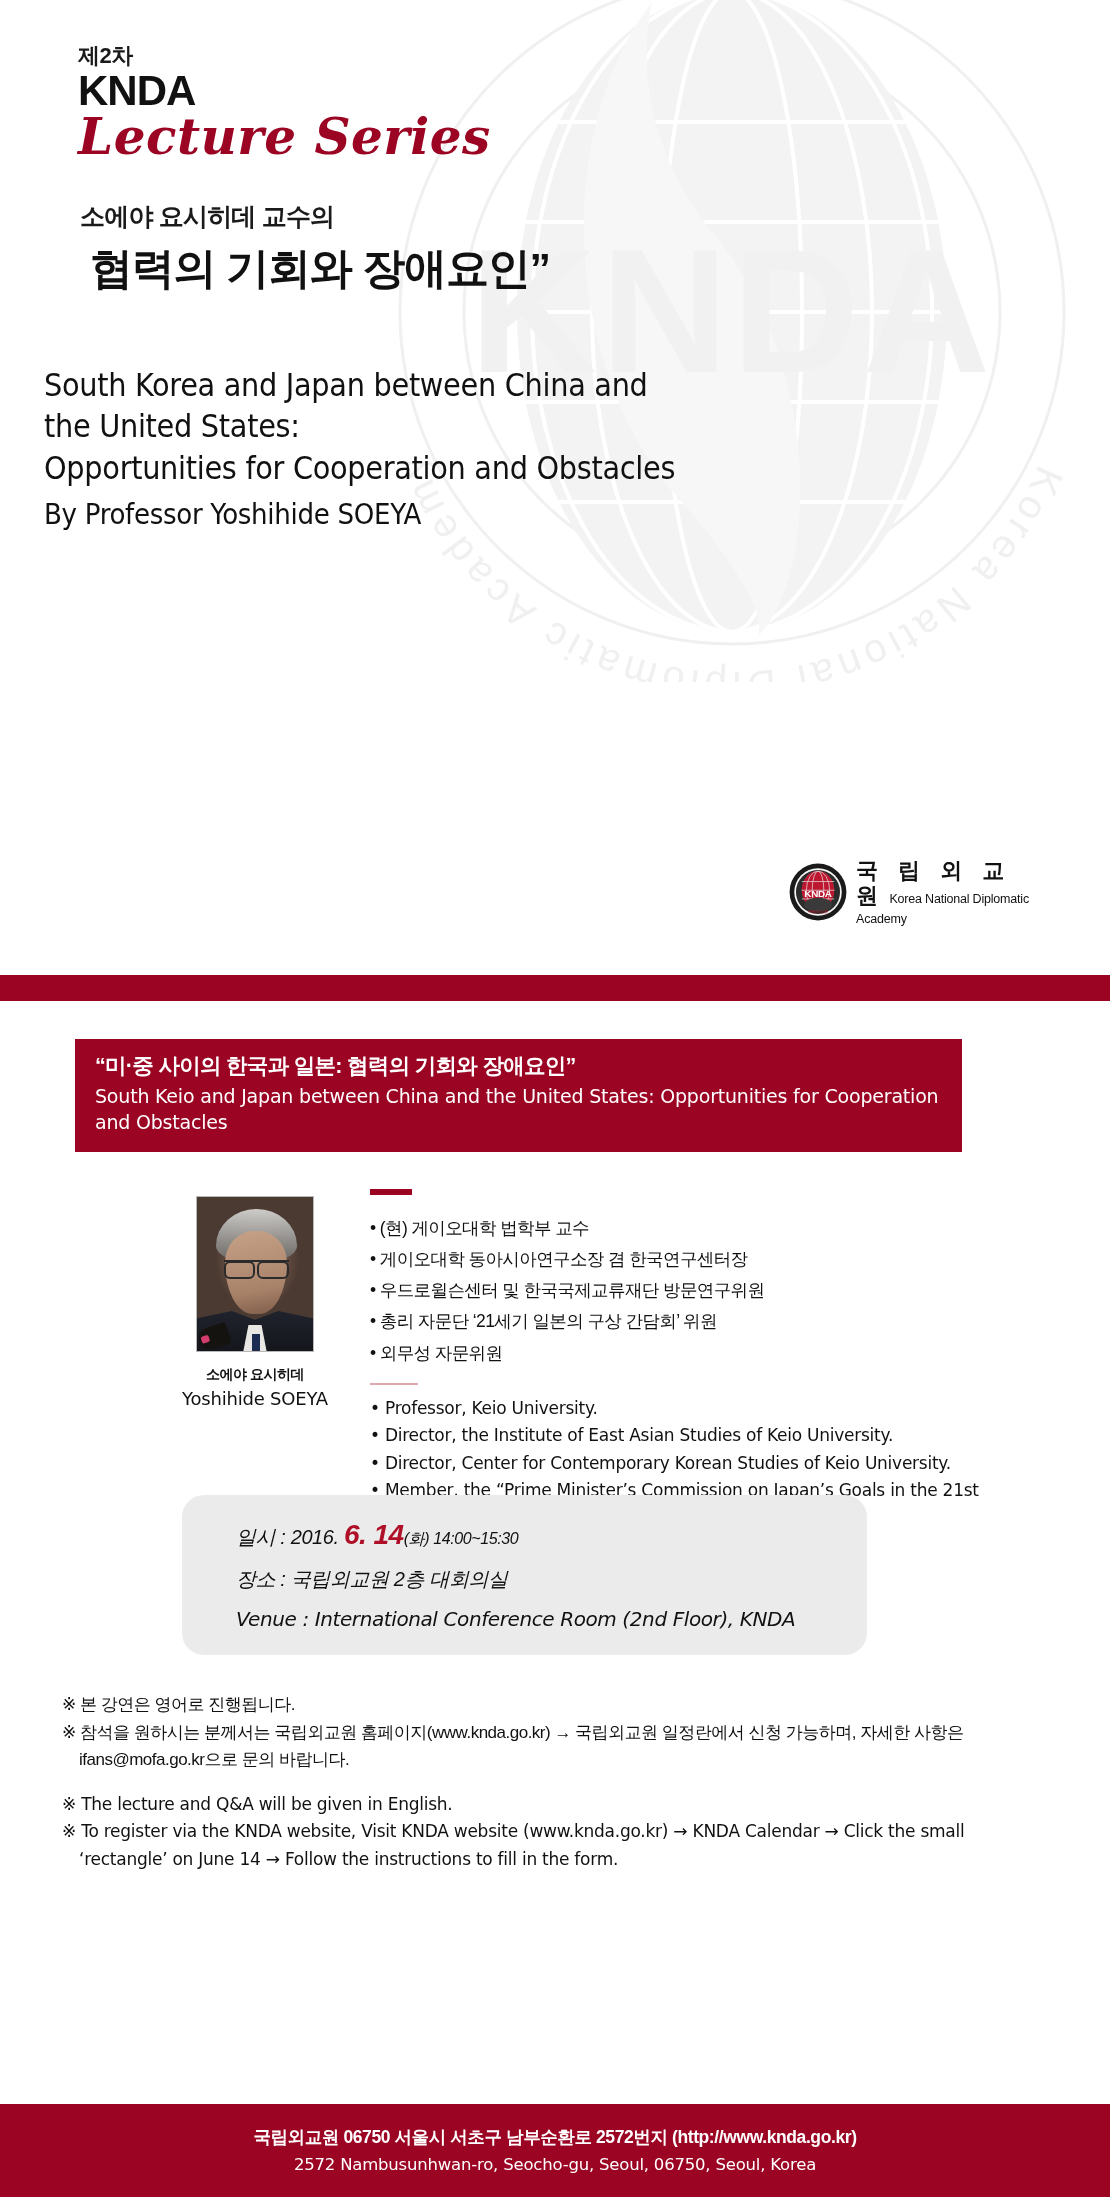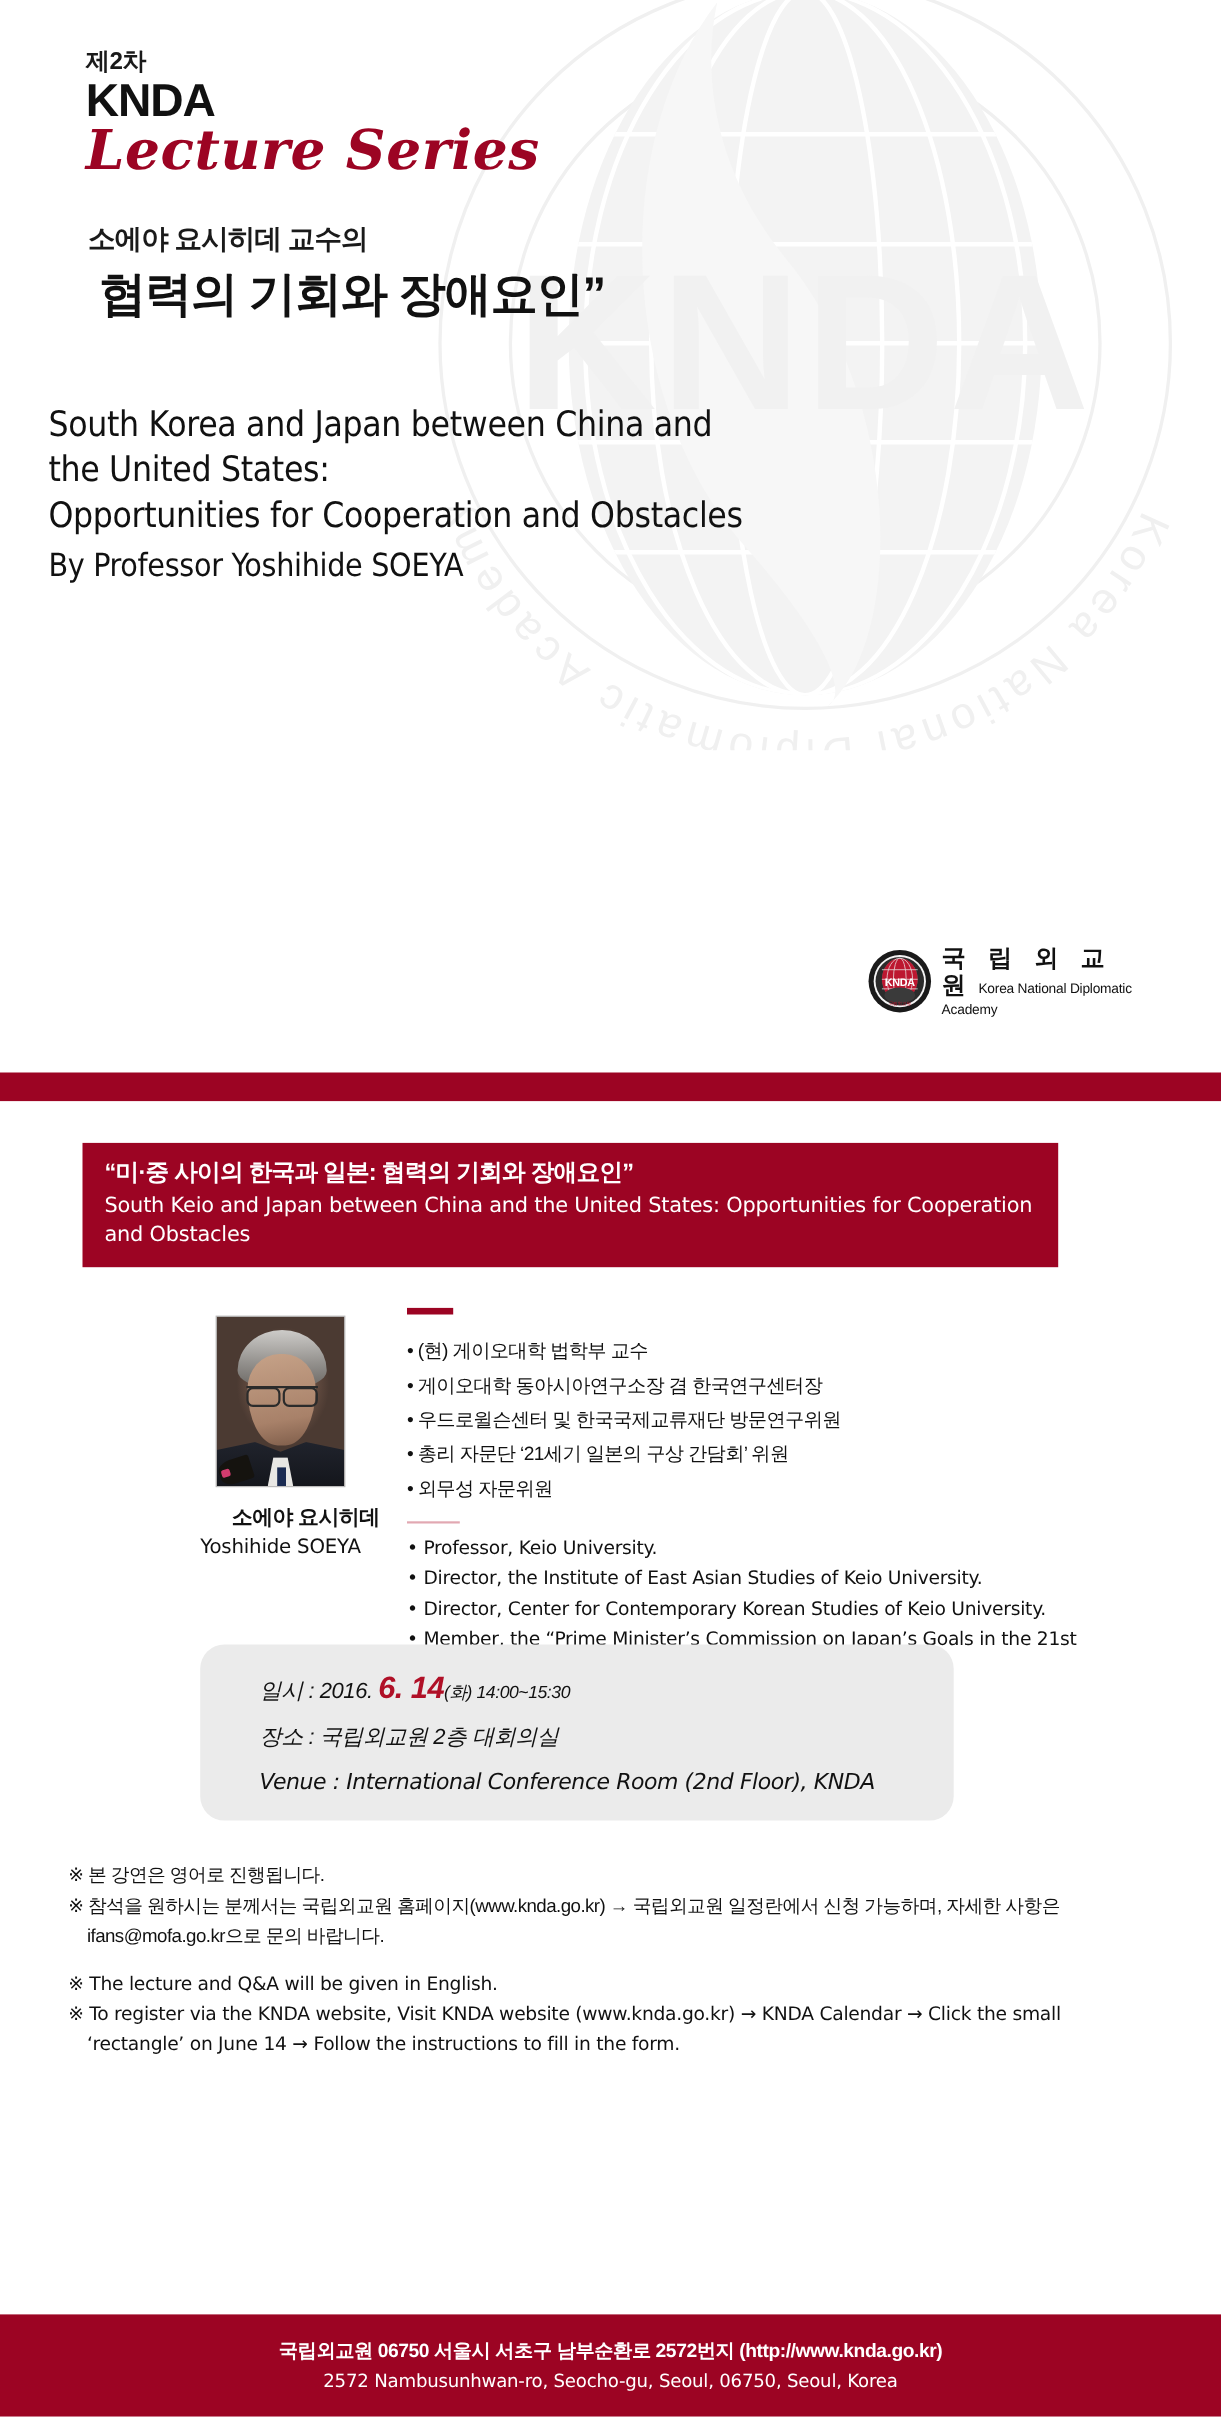--- a/index.html
+++ b/index.html
@@ -153,22 +153,22 @@
   .photo .mic {
     position:absolute; left:2%; bottom:2%; width:26%; height:14%;
     background:#15130f; border-radius:40% 10% 10% 40%;
     transform:rotate(-18deg);
   }
   .photo .mic:after {
     content:""; position:absolute; left:6%; top:32%;
     width:26%; height:34%; background:#d23c6e; border-radius:2px;
   }
   .speaker-kr {
-    font-size:19px; font-weight:bold; color:#111;
-    margin-top:14px; letter-spacing:-0.5px;text-align:right;
+    font-size:14px; font-weight:bold; color:#111;
+    margin-top:14px; letter-spacing:-0.5px;
   }
   .speaker-en {
     font-size:18px; color:#111; margin-top:4px; letter-spacing:-0.2px;
     font-family:"DejaVu Sans",sans-serif;
   }
 
   
   .bio { position:absolute; left:370px; top:188px; width:640px; }
   .rule-top { width:42px; height:6px; background:#9c0423; }
   .rule-mid { width:48px; height:2px; background:#e2a8b2; margin:14px 0 10px 0; }

